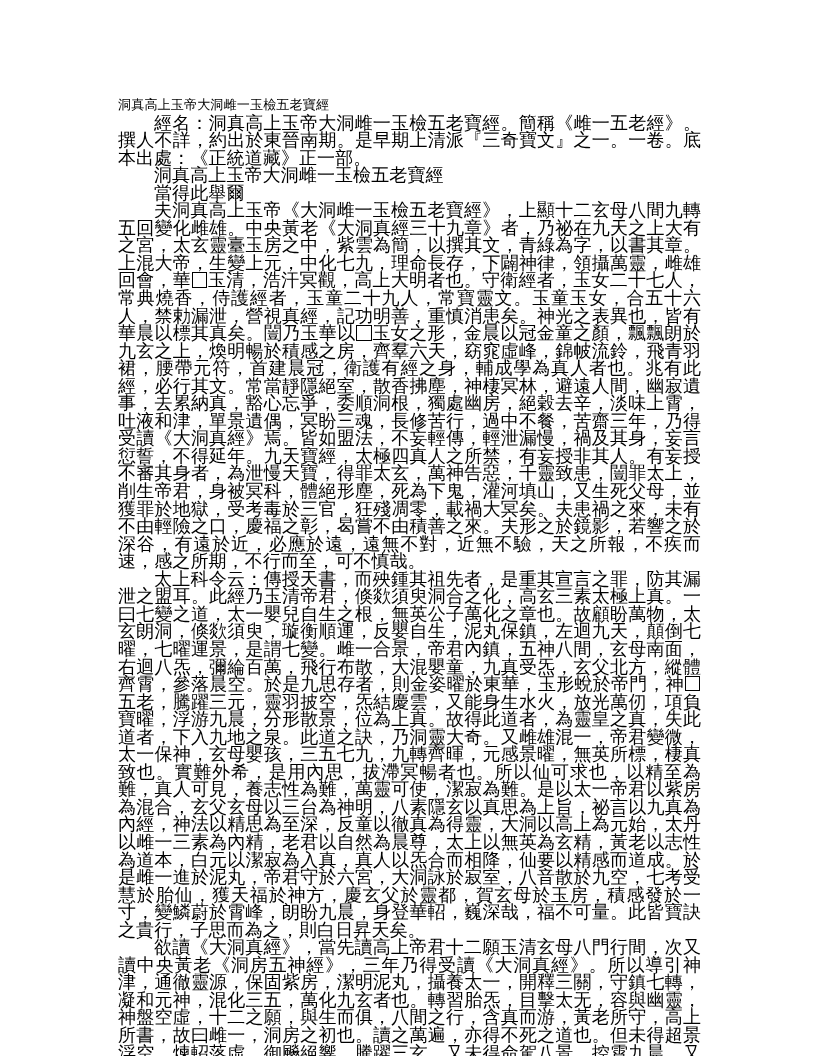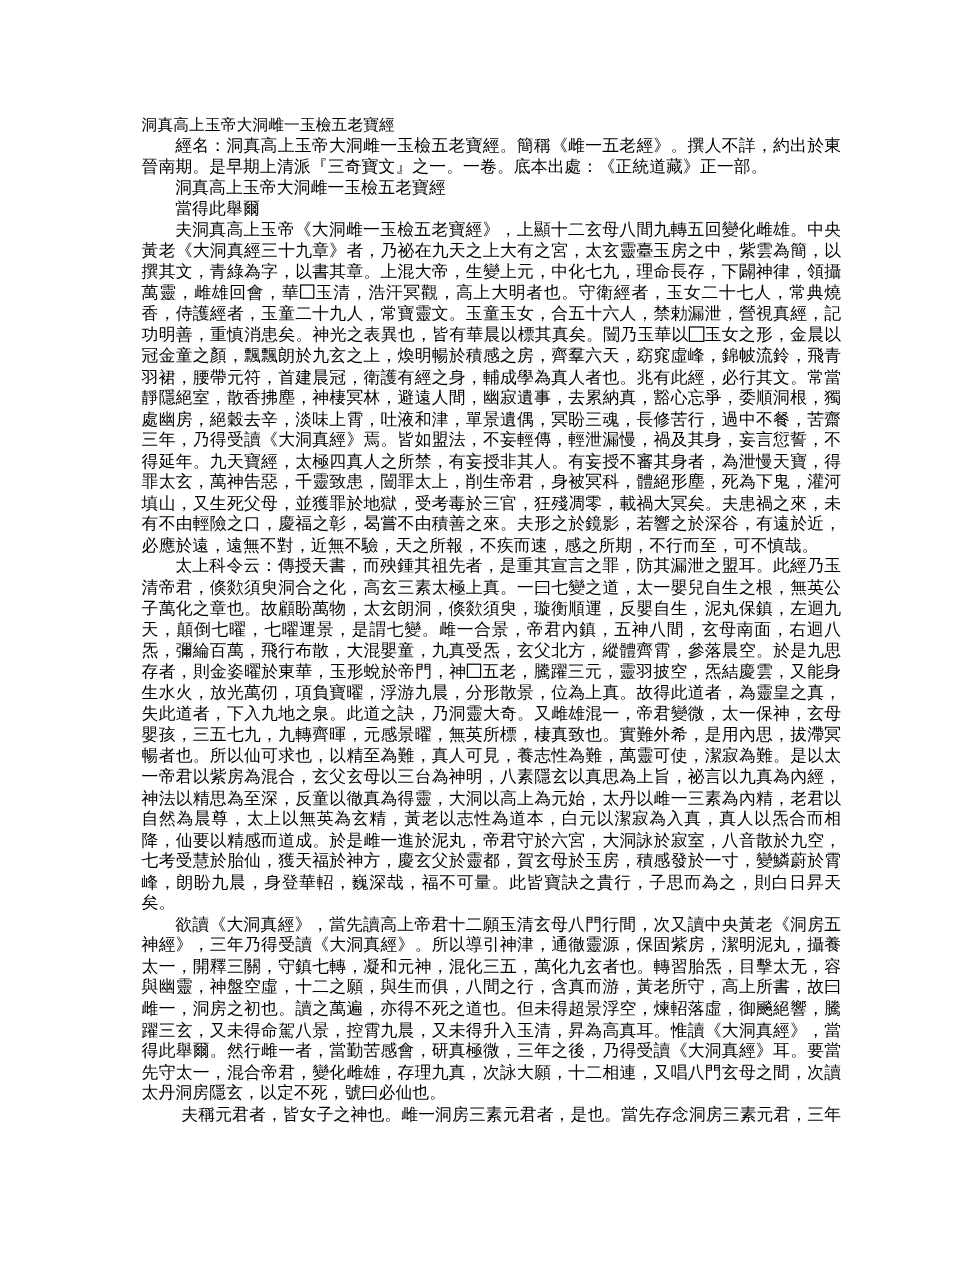--- a/index.html
+++ b/index.html
@@ -36,21 +36,21 @@
     letter-spacing: 0.1px;
     text-align: justify;
     text-justify: inter-character;
     white-space: normal;
     word-break: break-all;
     text-indent: 0;
   }
   p.para {
     margin: 0;
     padding: 0;
-    font-size: 14px;
+    font-size: 18px;
     line-height: 17.55px;
     letter-spacing: 0.1px;
     text-align: justify;
     text-justify: inter-character;
     word-break: break-all;
     text-indent: 2em;
   }
   p.para-last, p.line-last {
     text-align: right;
   }

